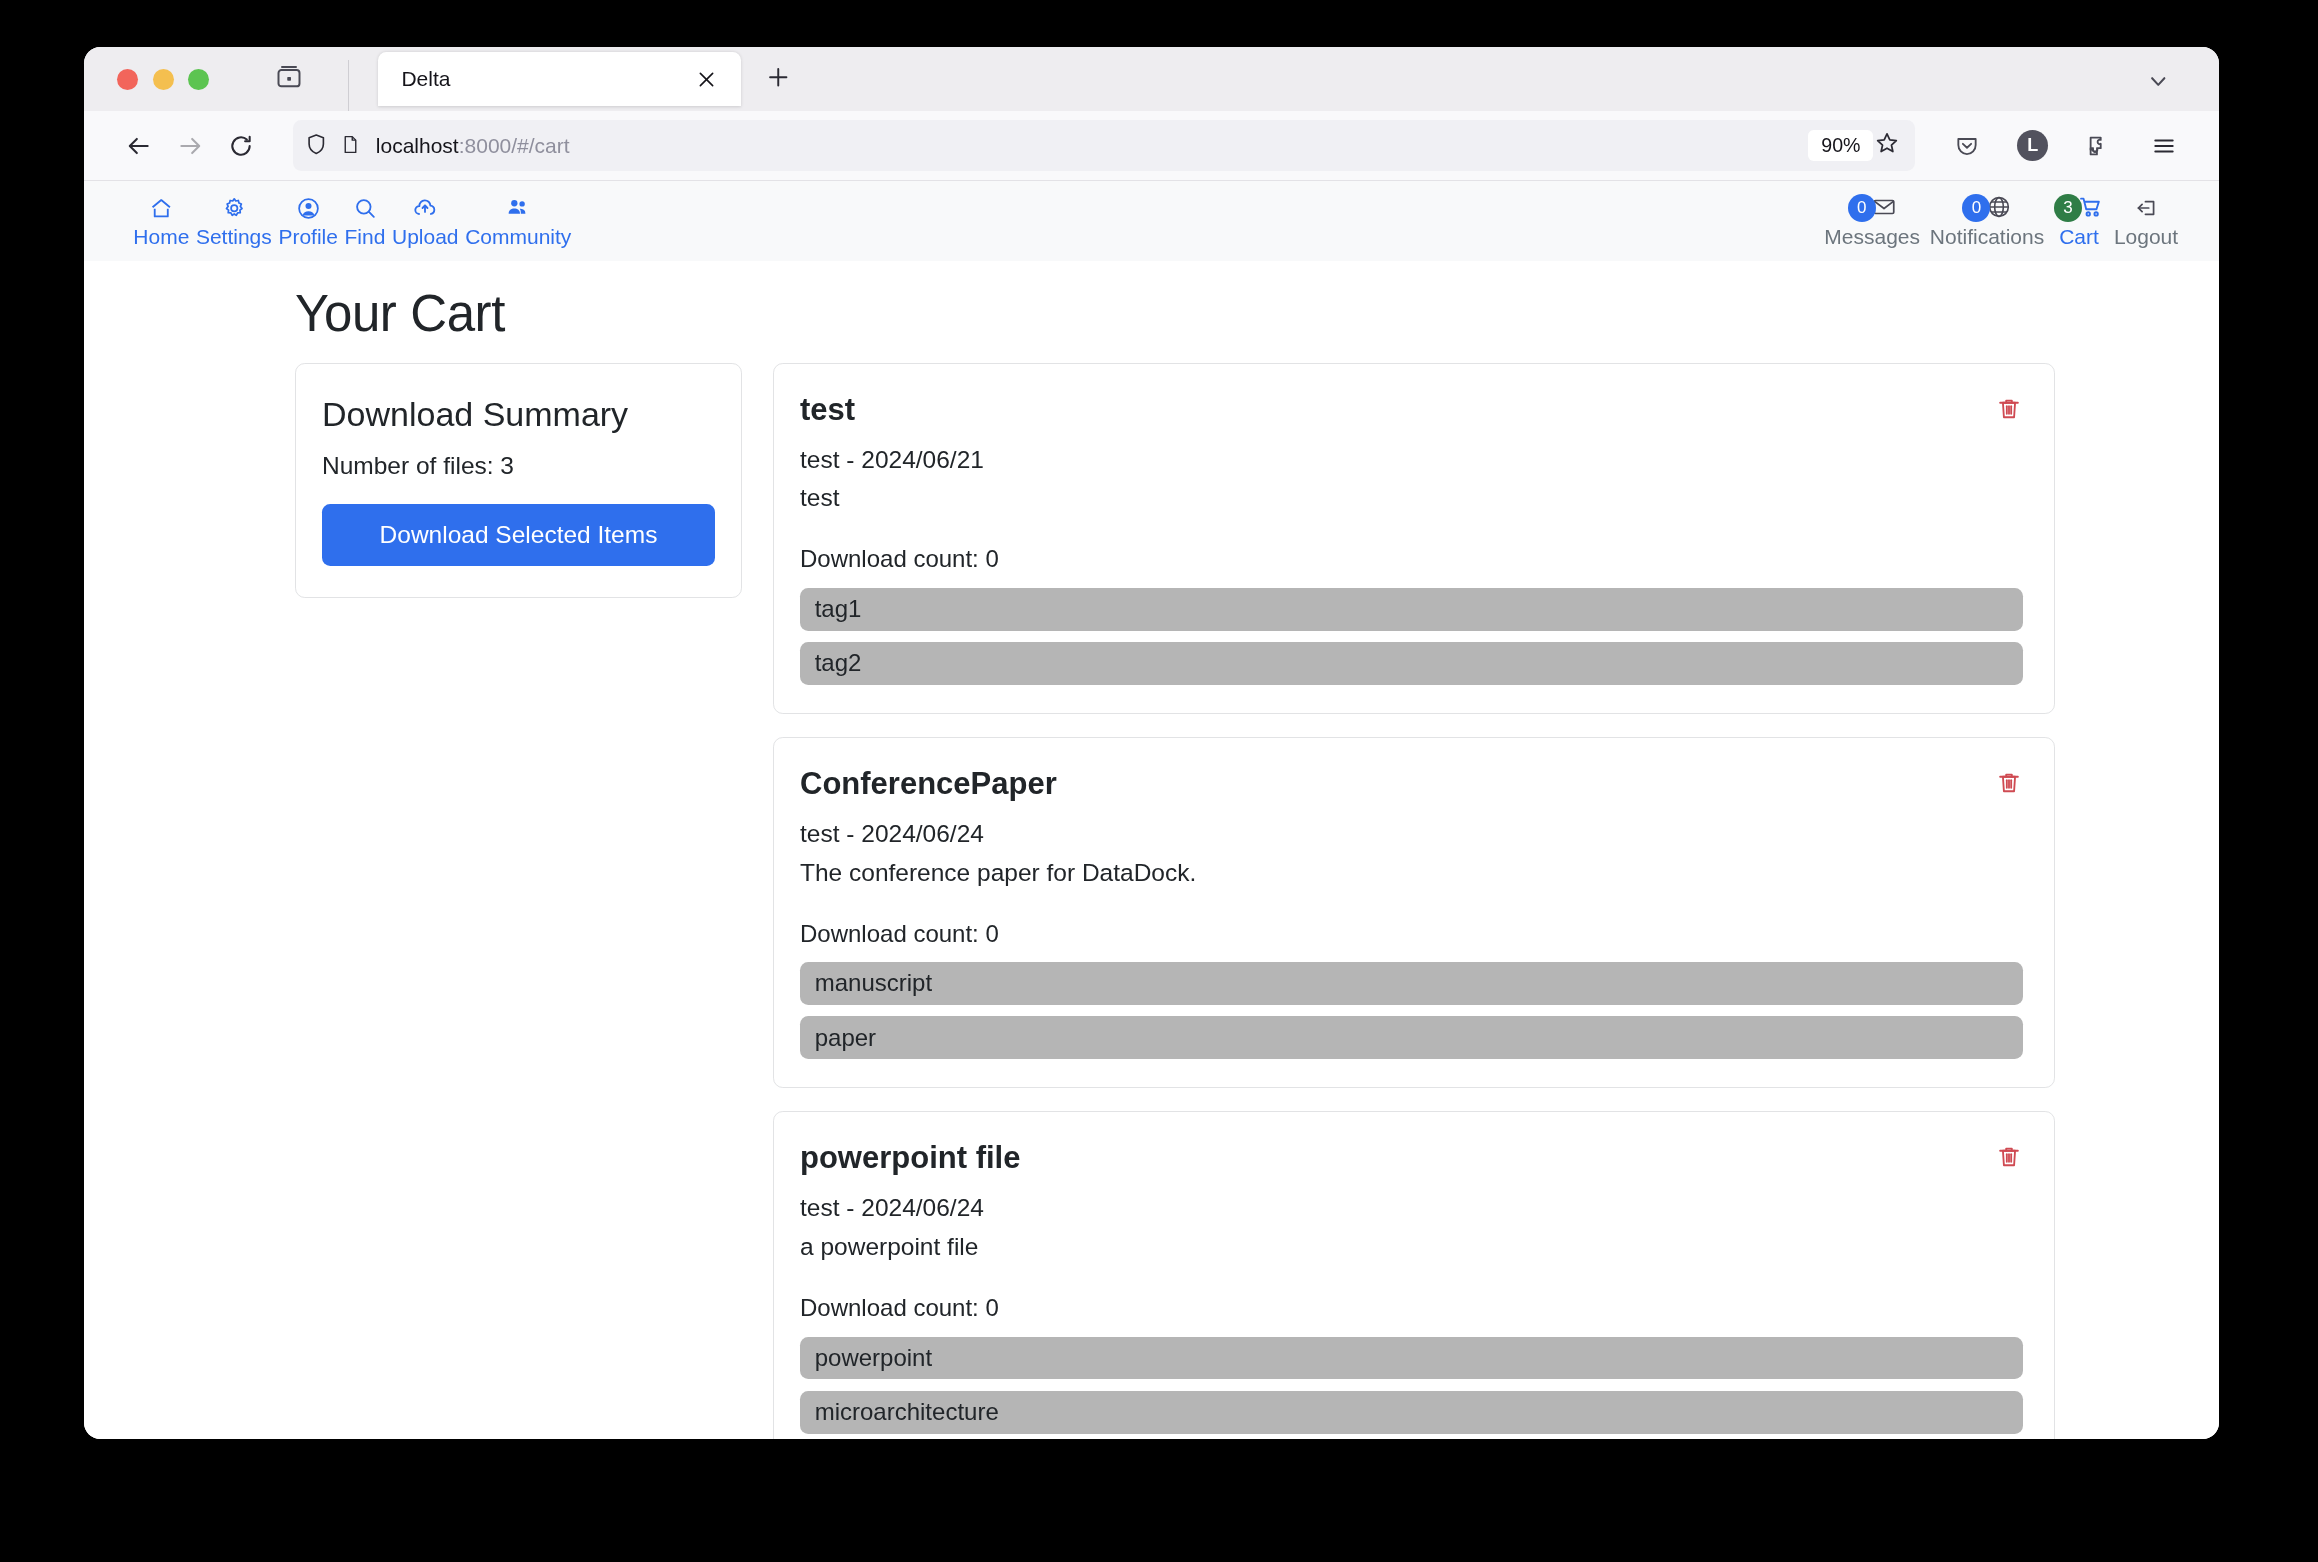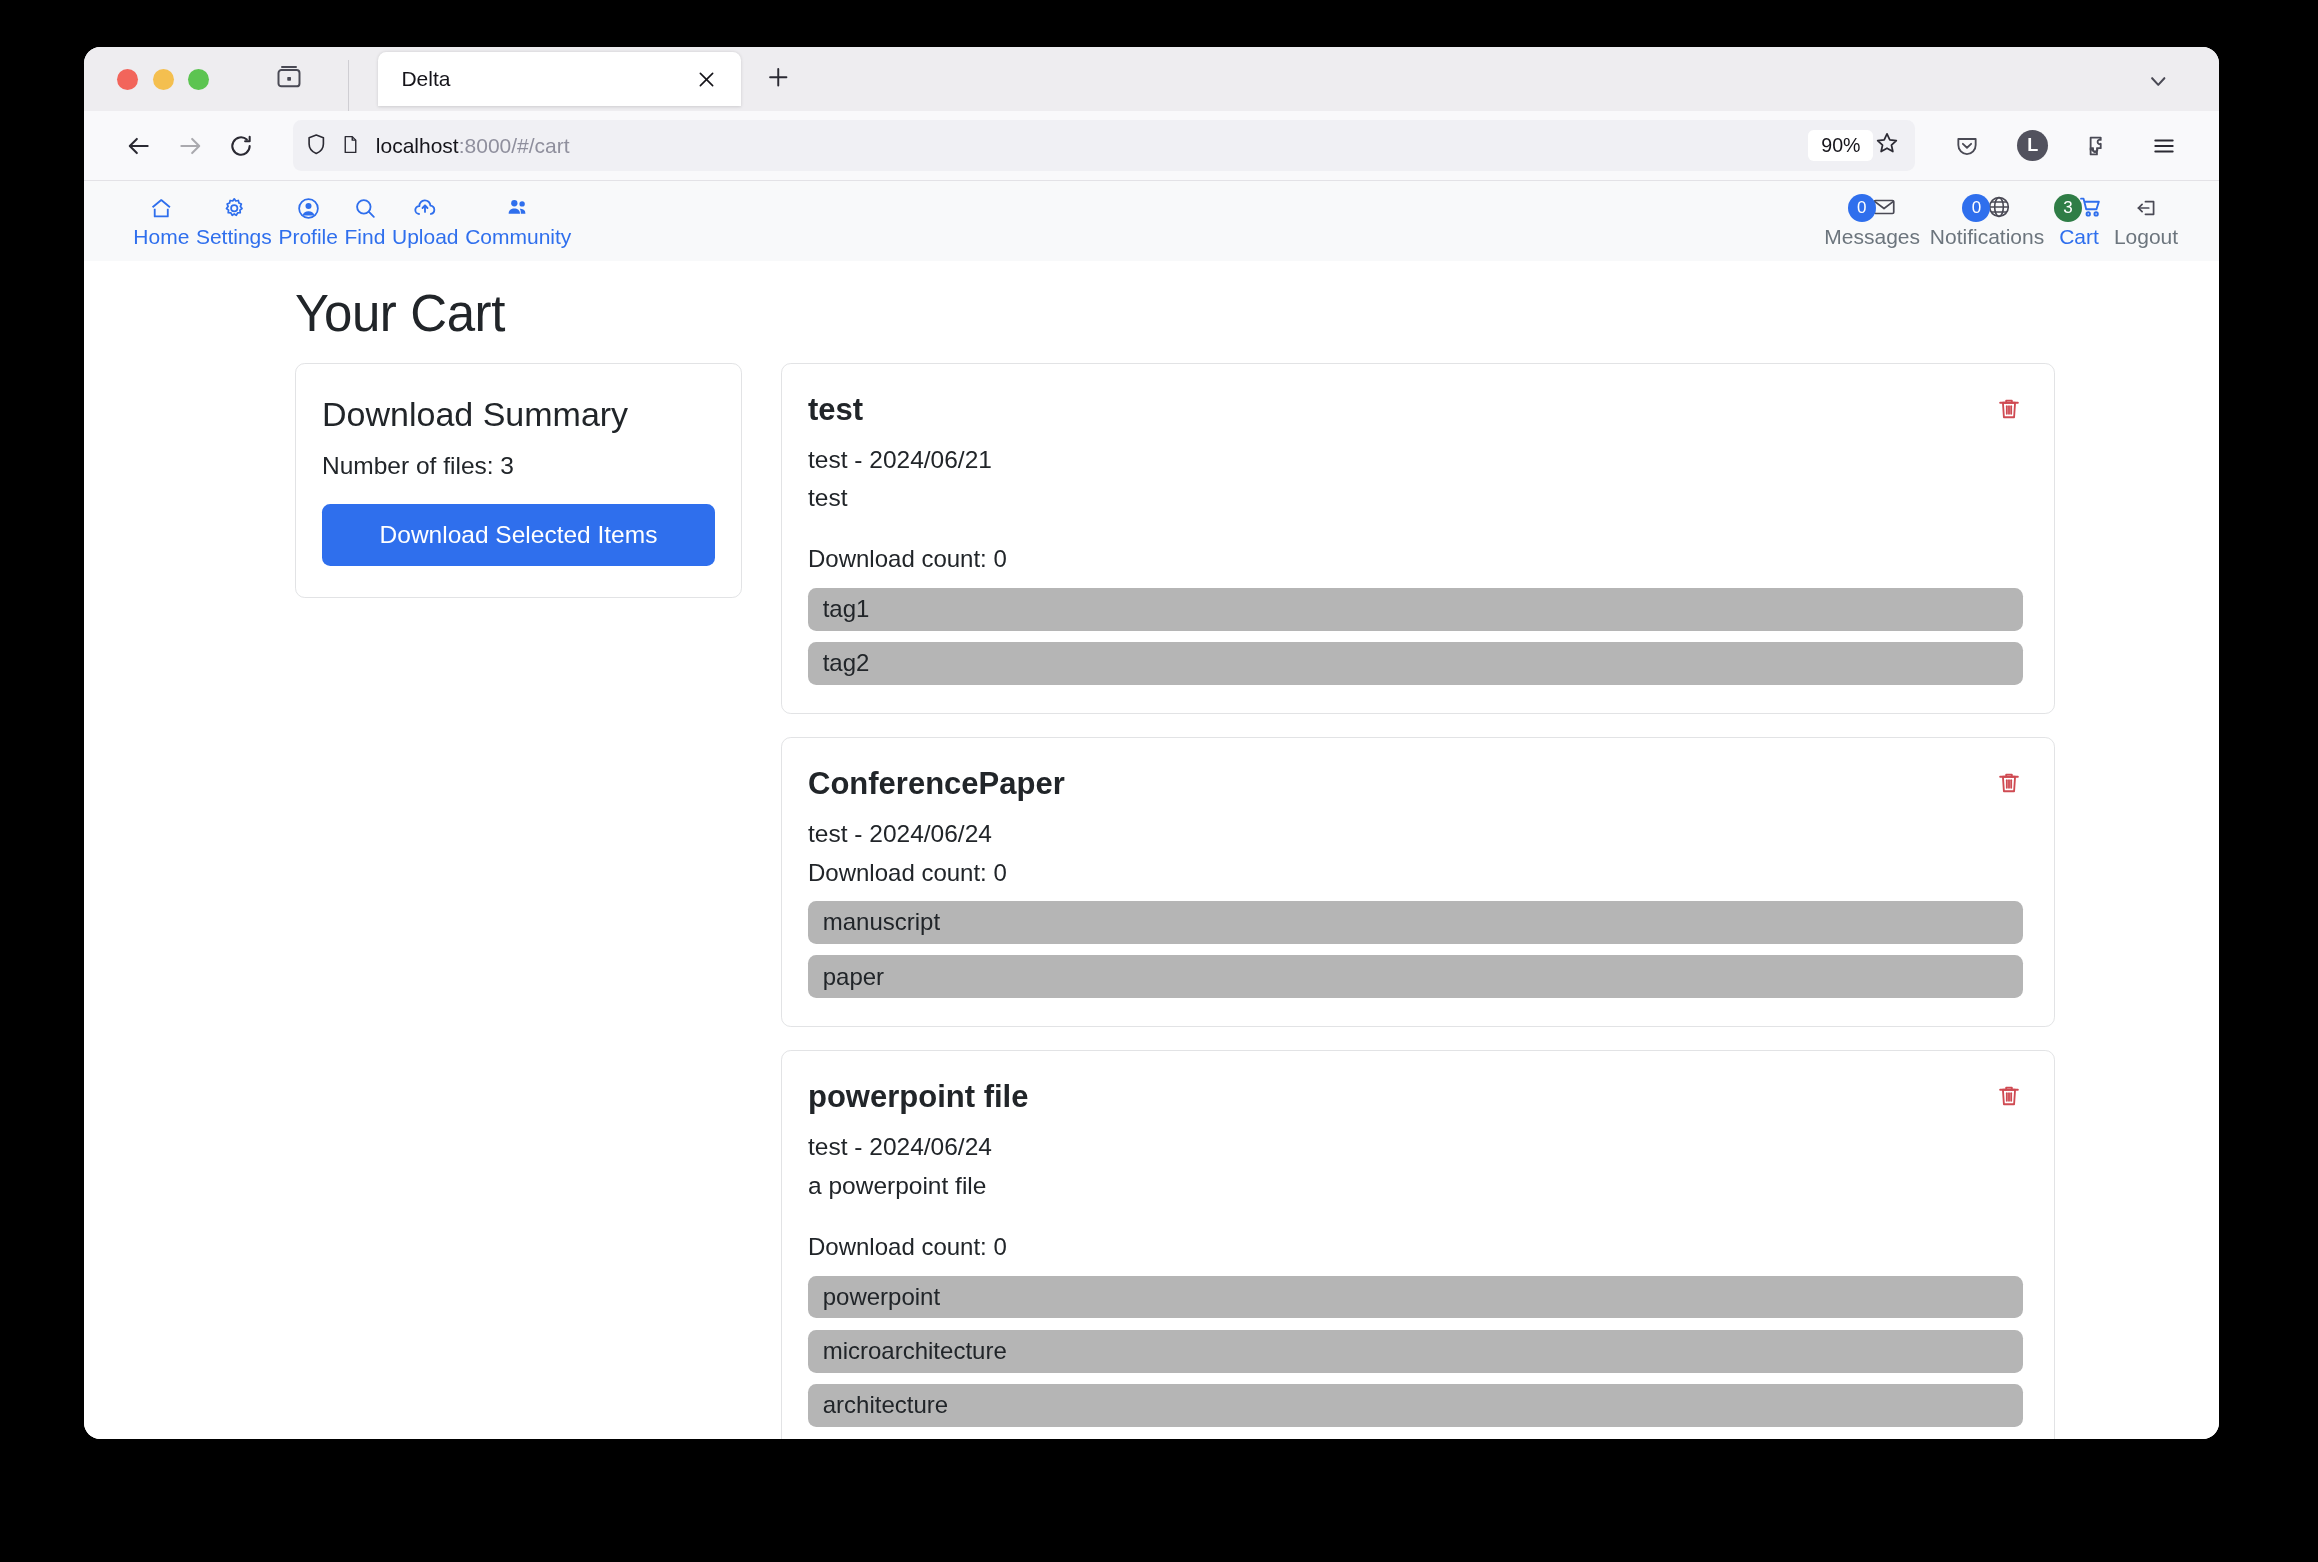--- a/index.html
+++ b/index.html
@@ -211,21 +211,21 @@
   .page-title {
     font-size: 51px;
     font-weight: 400;
     color: #212529;
     margin: 0 0 19.6px 211px;
     letter-spacing: -0.4px;
   }
   .cart-layout {
     display: flex;
     padding: 0 164px 0 211px;
-    gap: 39px;
+    gap: 31px;
     align-items: flex-start;
   }
 
   .summary-card {
     width: 447px;
     flex: 0 0 447px;
     background: #ffffff;
     border: 0.8px solid #e2e3e5;
     border-radius: 9.8px;
     padding: 31px 26px 31px 26px;
@@ -574,20 +574,21 @@
                 <line x1="10" y1="9.4" x2="10" y2="16.4"></line>
                 <line x1="12" y1="9.4" x2="12" y2="16.4"></line>
                 <line x1="14" y1="9.4" x2="14" y2="16.4"></line>
               </svg>
             </span>
           </div>
 
           <div class="item-card">
             <div class="item-title">ConferencePaper</div>
             <div class="item-meta">test - 2024/06/24</div>
+            <div class="item-desc">The conference paper for DataDock.</div>
             <div class="item-count">Download count: 0</div>
             <div class="tags">
               <span class="tag">manuscript</span>
               <span class="tag">paper</span>
             </div>
             <span class="trash-btn">
               <svg width="26" height="26" viewBox="0 0 24 24" fill="none" stroke="#cf4a52" stroke-width="1.7" stroke-linecap="round" stroke-linejoin="round">
                 <line x1="3.8" y1="6.2" x2="20.2" y2="6.2"></line>
                 <path d="M6.4 6.2h11.2l-.9 13.4H7.3L6.4 6.2z"></path>
                 <path d="M9.4 6.2V4.2h5.2v2"></path>

